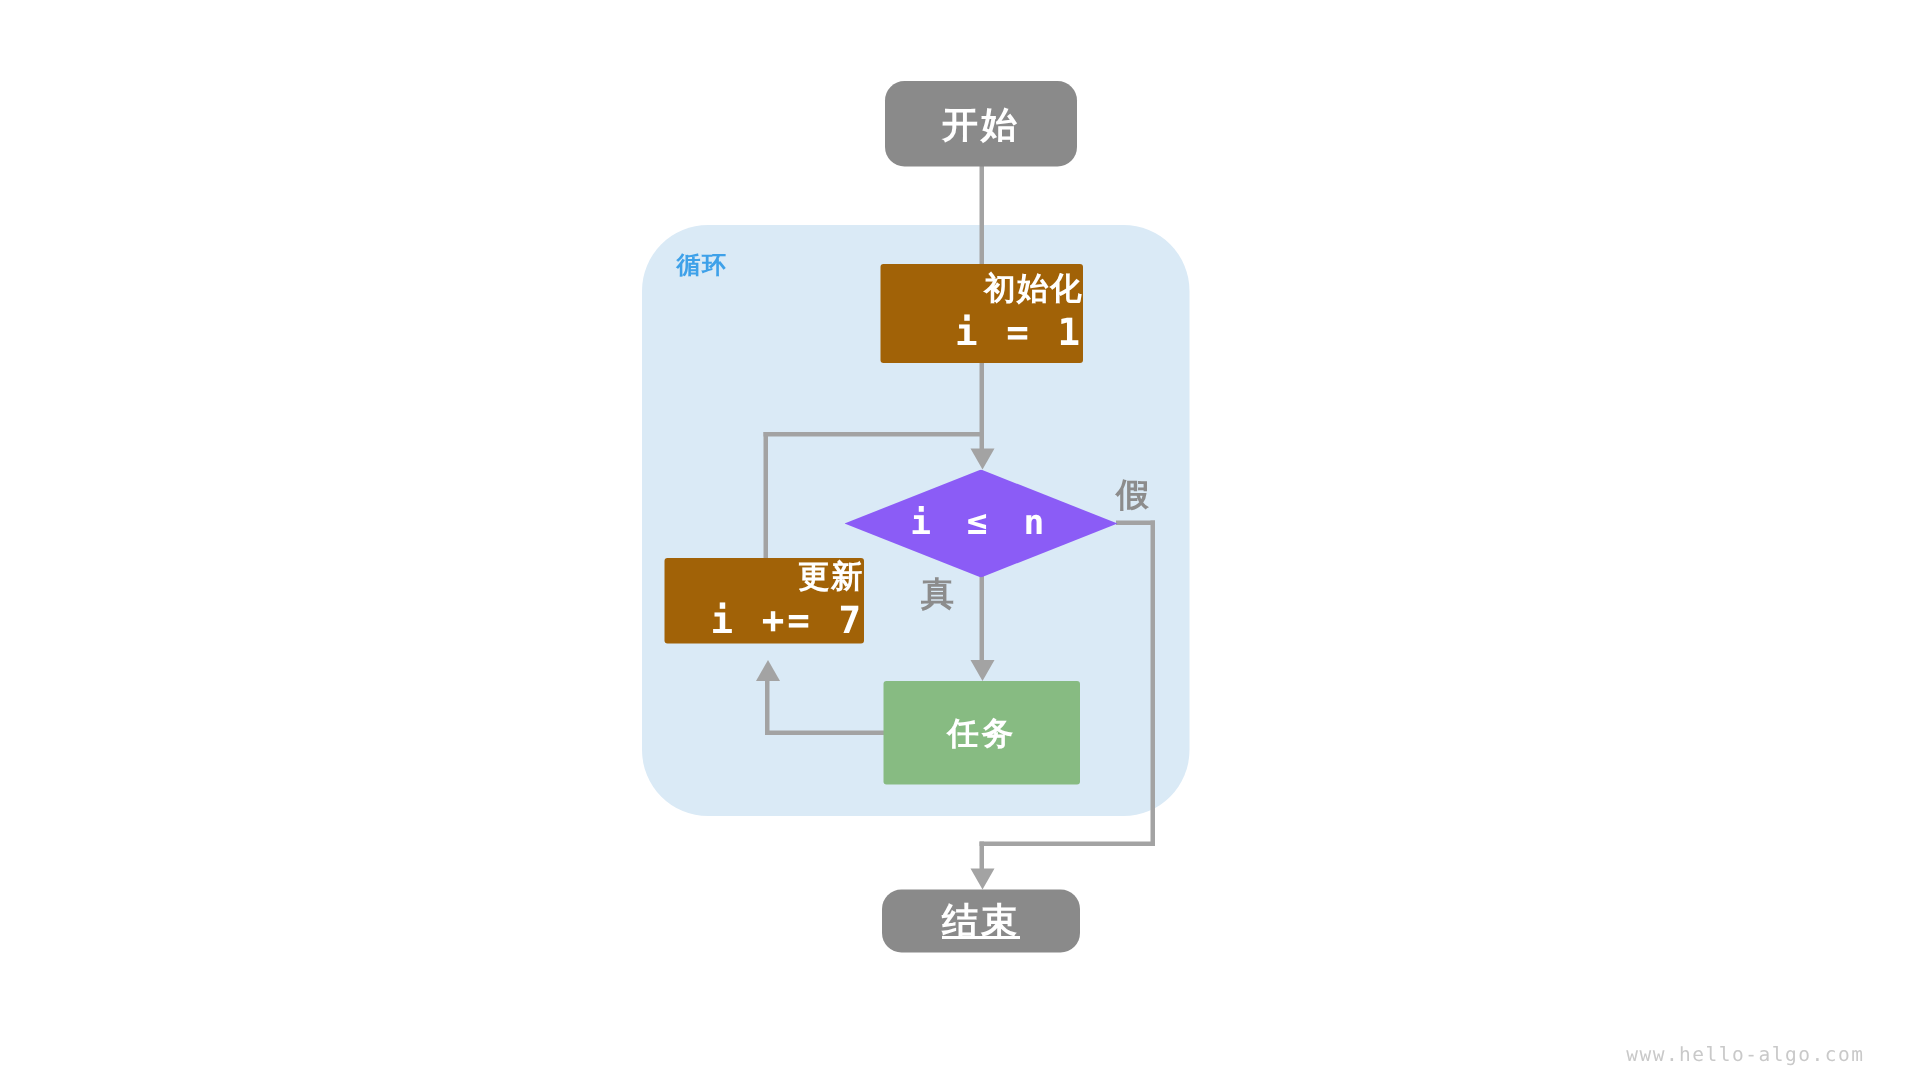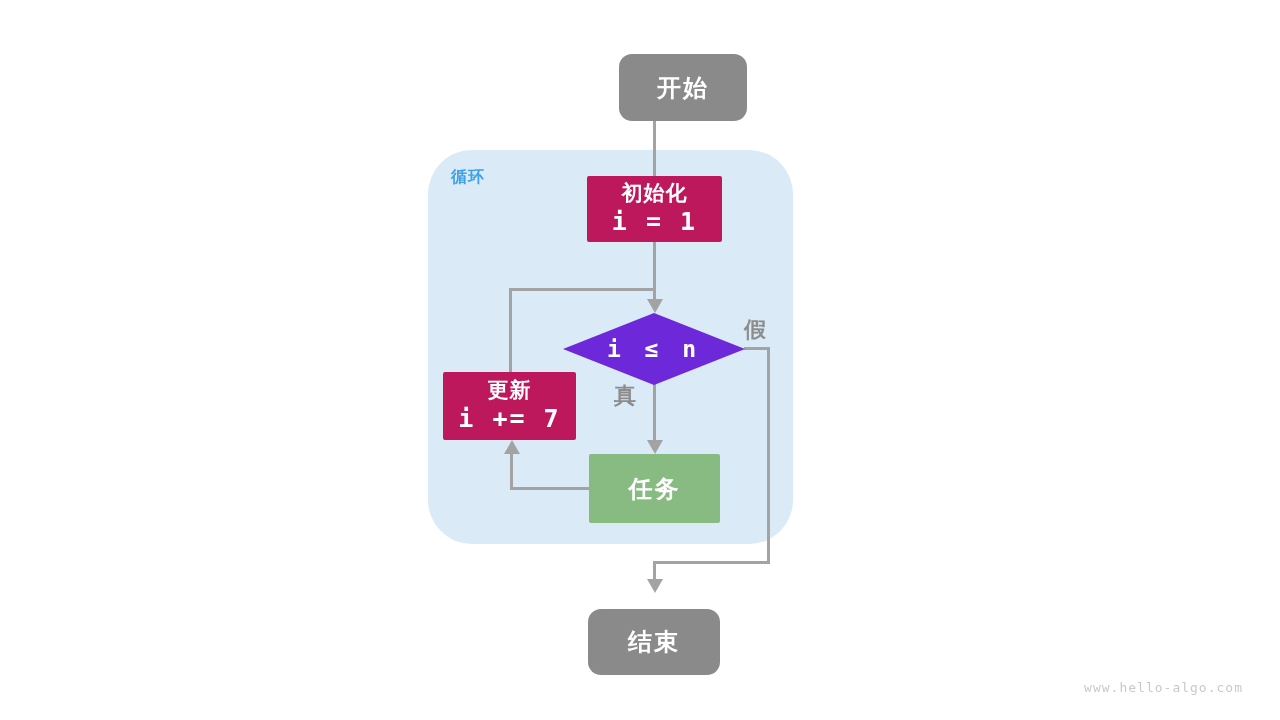--- a/index.html
+++ b/index.html
@@ -69,71 +69,72 @@
     color: #ffffff;
     text-align: center;
   }
   .node-terminal {
     background: #8a8a8a;
     border-radius: 13px;
     font-size: 24px;
     font-weight: 700;
     letter-spacing: 2px;
   }
-  .node-start { left: 590px; top: 54px;  width: 128px; height: 67px; margin-left: 29px; }
-  .node-end   { left: 588px; top: 609px; width: 132px; height: 66px; }
+  .node-start { left: 590px; top: 54px;  width: 128px; height: 57px; }
+  .node-end   { left: 588px; top: 593px; width: 132px; height: 42px; text-decoration: underline; }
   .node-process {
-    background: #be185d;
+    background: #a16207;
     border-radius: 2px;
+    align-items: flex-end;
   }
   .node-init   { left: 587px; top: 176px; width: 135px; height: 66px; }
-  .node-update { left: 443px; top: 372px; width: 133px; height: 68px; }
+  .node-update { left: 443px; top: 372px; width: 133px; height: 57px; }
   .node-title {
     font-size: 21px;
     font-weight: 700;
     letter-spacing: 1px;
     line-height: 1.3;
   }
   .node-code {
     font-family: "DejaVu Sans Mono", monospace;
     font-size: 25px;
     font-weight: 700;
     letter-spacing: 2px;
     line-height: 1.3;
   }
   .node-task {
     left: 589px; top: 454px; width: 131px; height: 69px;
     background: #87bb82;
     border-radius: 2px;
-    font-size: 24px;
+    font-size: 21px;
     font-weight: 700;
     letter-spacing: 2px;
   }
   .node-cond {
     left: 563px; top: 313px; width: 182px; height: 72px;
-    background: #6d28d9;
+    background: #8b5cf6;
     clip-path: polygon(50% 0, 100% 50%, 50% 100%, 0 50%);
     font-family: "DejaVu Sans Mono", monospace;
     font-size: 23px;
     font-weight: 700;
     letter-spacing: 5px;
   }
   
   .branch-label {
     position: absolute;
     font-size: 22px;
     font-weight: 700;
     color: #8c8c8c;
   }
   .label-true  { left: 614px; top: 381px; }
   .label-false { left: 744px; top: 315px; }
   
   .watermark {
     position: absolute;
-    right: 37px; top: 680px;
+    right: 37px; top: 696px;
     font-family: "DejaVu Sans Mono", monospace;
     font-size: 13px;
     color: #c9c9c9;
     letter-spacing: 1px;
   }
 </style>
 </head>
 <body>
 
 <div class="canvas">

